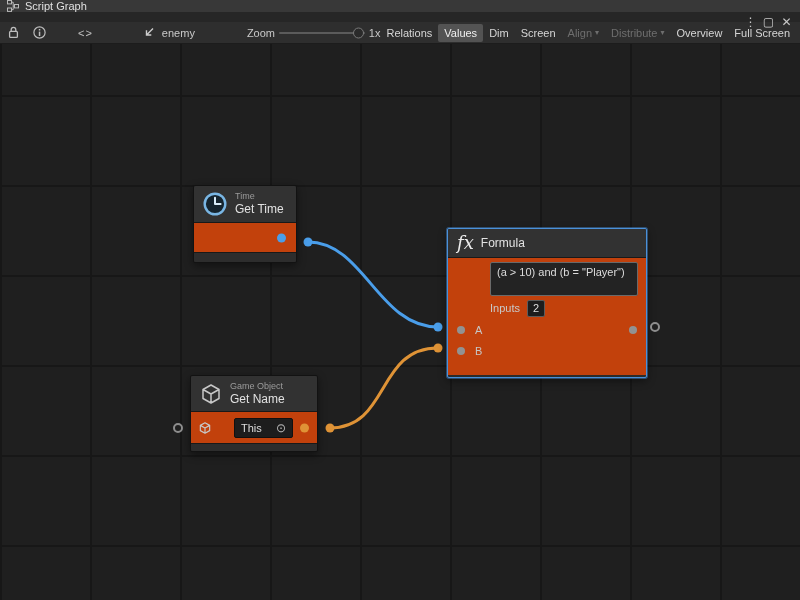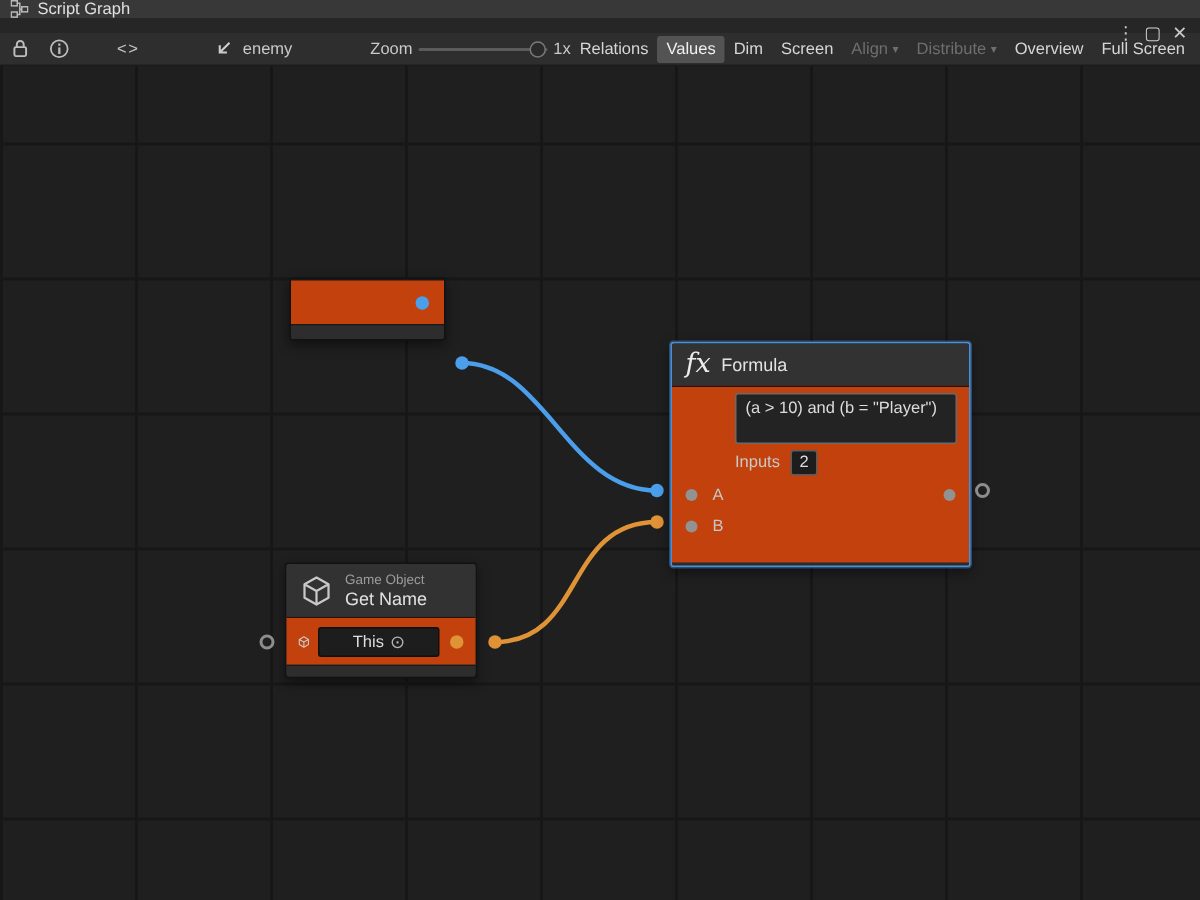--- a/index.html
+++ b/index.html
@@ -53,21 +53,21 @@
   
   .fx-glyph { font-family:"DejaVu Serif", serif; font-style:italic; font-size:18px; color:#ececec; line-height:18px; }
   .formula-field { margin:4px 8px 3px 42px; background:#232323; border:1px solid #6a6a6a; border-radius:2px; padding:3px 6px; font-size:11px; line-height:1.25; color:#dcdcdc; min-height:34px; }
   .inputs-row { margin:2px 8px 2px 42px; height:18px; display:flex; align-items:center; gap:7px; font-size:11px; color:#c9c9c9; }
   .count-box { background:#1d1d1d; border:1px solid #5c5c5c; border-radius:2px; padding:0 5px; font-size:11px; line-height:15px; color:#dedede; }
   .port-row { position:relative; height:21px; display:flex; align-items:center; padding-left:27px; font-size:11px; color:#c6c6c6; }
   .in-dot { left:9px; top:50%; transform:translateY(-50%); width:8px; height:8px; background:#929292; }
   .out-dot { right:9px; top:50%; transform:translateY(-50%); width:8px; height:8px; background:#929292; }
   
   .target-row { display:flex; align-items:center; gap:5px; padding:5px 24px 5px 7px; position:relative; height:32px; }
-  .dropdown { flex:1; background:#1d1d1d; border:1px solid #101010; border-radius:2px; display:flex; align-items:center; gap:4px; padding:2px 22px; font-size:11px; color:#dedede; height:20px; }
+  .dropdown { flex:1; background:#1d1d1d; border:1px solid #101010; border-radius:2px; display:flex; align-items:center; gap:4px; padding:2px 6px; font-size:11px; color:#dedede; height:20px;margin-left:17px; }
   .pick-icon { margin-left:auto; color:#b5b5b5; font-size:12px; line-height:1; }
 </style>
 </head>
 <body>
 
 <div class="titlebar">
   <div class="tab">
     <svg width="12" height="12" viewBox="0 0 12 12">
       <rect x="0.5" y="0.5" width="4" height="3.4" fill="none" stroke="#b9b9b9"></rect>
       <rect x="7.5" y="4.5" width="4" height="3.4" fill="none" stroke="#b9b9b9"></rect>
@@ -145,20 +145,30 @@
   <svg class="wires" width="800" height="556">
     <path fill="none" stroke-width="3" stroke-linecap="round" d="M308,198 C364,198 378,283 438,283" stroke="#4a9eea"></path>
     <path fill="none" stroke-width="3" stroke-linecap="round" d="M330,384 C390,384 376,304 438,304" stroke="#df9336"></path>
     <circle cx="308" cy="198" r="4.5" fill="#4a9eea"></circle>
     <circle cx="438" cy="283" r="4.5" fill="#4a9eea"></circle>
     <circle cx="330" cy="384" r="4.5" fill="#df9336"></circle>
     <circle cx="438" cy="304" r="4.5" fill="#df9336"></circle>
   </svg>
 
   <div class="node" style="left:193px; top:141px; width:104px;">
+    <div class="node-header" style="padding:5px 8px;">
+      <svg width="26" height="26" viewBox="0 0 26 26">
+        <circle cx="13" cy="13" r="10.3" fill="#15242e" stroke="#79b6e4" stroke-width="2.4"></circle>
+        <path d="M13,13 V6.8 M13,13 H18.6" fill="none" stroke="#d8ecf8" stroke-width="2" stroke-linecap="round"></path>
+      </svg>
+      <div class="hdr-text">
+        <span class="node-sub">Time</span>
+        <span class="node-title">Get Time</span>
+      </div>
+    </div>
     <div class="node-body time-body">
       <span class="dot" style="right: 10px; top: 50%; transform: translateY(-50%); width: 9px; height: 9px; background: rgb(74, 158, 234);"></span>
     </div>
     <div class="node-footer"></div>
   </div>
 
   <div class="node selected" style="left:447px; top:184px; width:200px; height:150px;">
     <div class="node-header" style="padding:5px 9px;">
       <span class="fx-glyph">fx</span>
       <span class="node-title">Formula</span>

